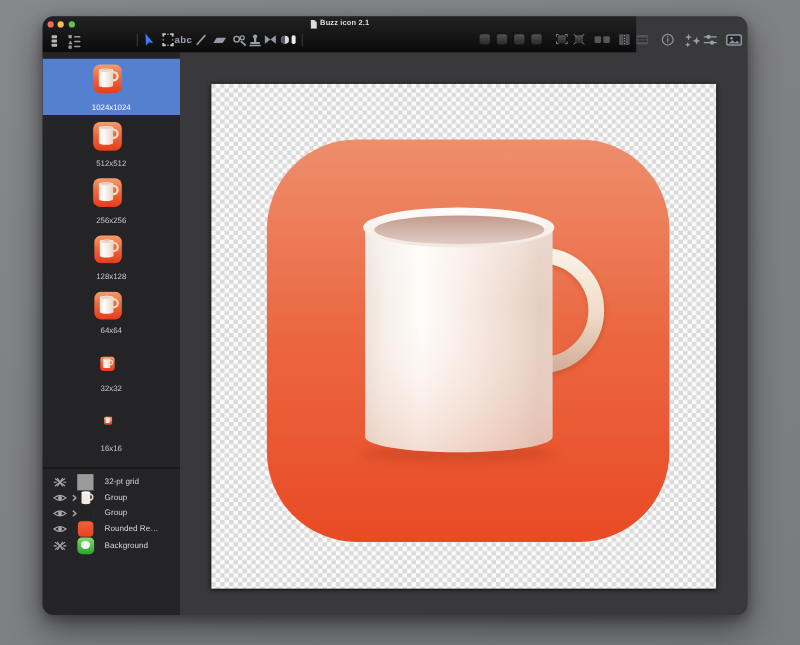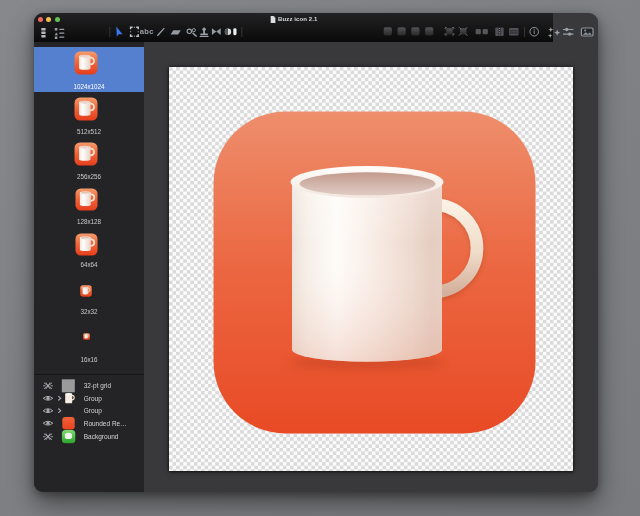--- a/index.html
+++ b/index.html
@@ -2,21 +2,21 @@
 <html><head>
 <meta charset="utf-8">
 <style>
 html,body{margin:0;padding:0;}
 body{width:640px;height:516px;overflow:hidden;position:relative;
   background:linear-gradient(150deg,#87888b 0%,#808184 45%,#7a7b7e 100%);
   font-family:"Liberation Sans",sans-serif;}
 .win{position:absolute;left:34px;top:13px;width:564px;height:479px;
   border-radius:9px;background:#39393b;overflow:hidden;
   box-shadow:0 12px 26px rgba(0,0,0,.44),0 3px 9px rgba(0,0,0,.30);}
-.tbar{position:absolute;left:0;top:0;width:519px;height:28.5px;
+.tbar{position:absolute;left:0;top:0;width:475px;height:28.5px;
   background:linear-gradient(#222224,#0a0a0a);}
 .tl{position:absolute;top:4.2px;width:5.2px;height:5.2px;border-radius:50%;}
 .title{position:absolute;top:0;left:0;width:100%;height:12.5px;display:flex;justify-content:center;align-items:center;gap:2.5px;
   font-size:6px;font-weight:700;color:#dadbdd;letter-spacing:.1px;}
 .sidebar{position:absolute;left:0;top:28.5px;width:110px;bottom:0;background:#242427;}
 .selrow{position:absolute;left:0;top:33.8px;width:110px;height:45.4px;background:#5480cf;}
 .slab{position:absolute;width:110px;text-align:center;font-size:6.3px;color:#c9cacc;}
 .slab.sel{color:#fff;}
 .canvas{position:absolute;left:110px;top:28.5px;right:0;bottom:0;background:#39393b;}
 .checker{position:absolute;left:25px;top:25px;width:404px;height:404px;

